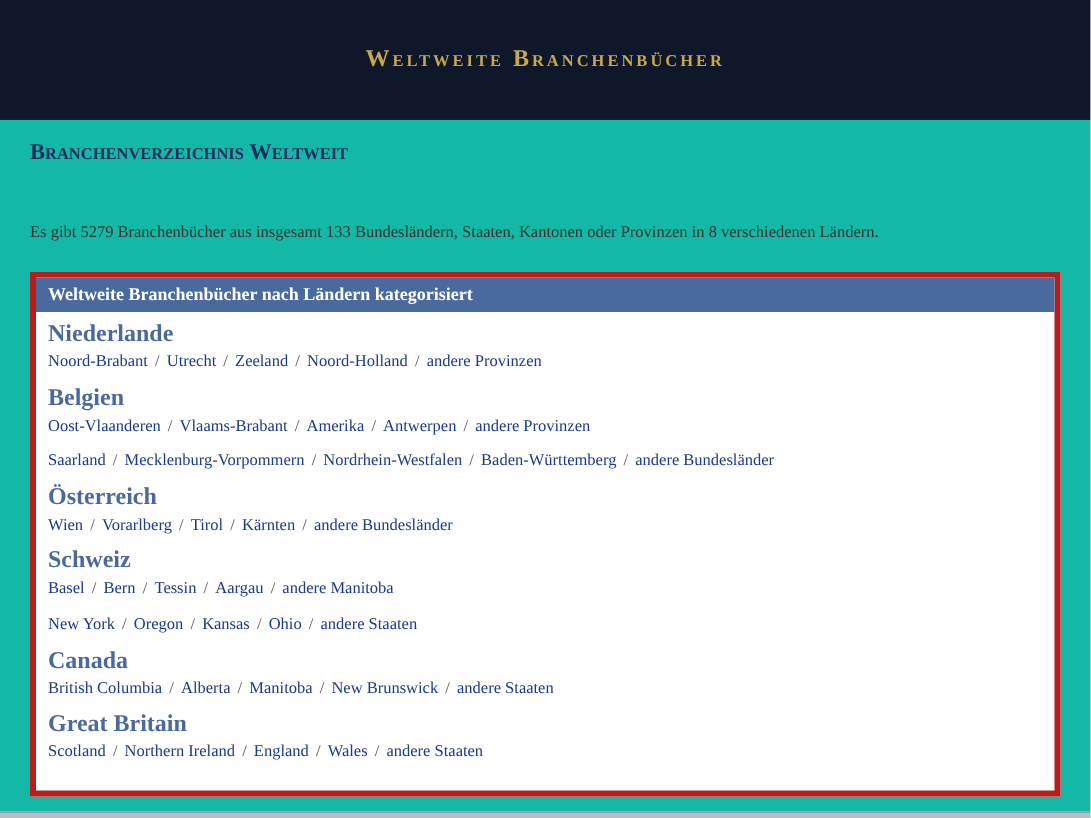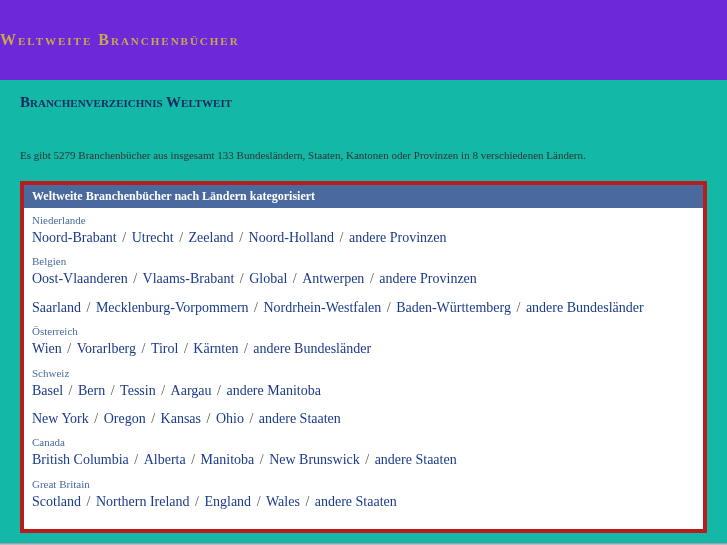--- a/index.html
+++ b/index.html
@@ -6,26 +6,26 @@
     body {
       width: 727px;
       min-height: 545px;
       background: #b0b8c8;
       font-family: Georgia, 'Times New Roman', serif;
       font-size: 12px;
     }
 
     
     #header {
-      background: #6d28d9;
+      background: #0f172a;
       width: 100%;
       height: 80px;
       display: flex;
       align-items: center;
-      justify-content: flex-start;
+      justify-content: center;
     }
     #header-title {
       color: #c8a84b;
       font-size: 16px;
       font-variant: small-caps;
       letter-spacing: 2px;
       font-weight: bold;
     }
 
     
@@ -66,26 +66,26 @@
     }
     #countries-content {
       padding: 6px 8px 10px 8px;
     }
 
     .country-section {
       margin-bottom: 6px;
     }
     .country-name {
       color: #4a6a9e;
-      font-weight: normal;
-      font-size: 11px;
+      font-weight: bold;
+      font-size: 16px;
       margin-bottom: 1px;
     }
     .country-links {
-      font-size: 14px;
+      font-size: 11px;
       color: #1a3a8a;
       line-height: 1.6;
     }
     .country-links a {
       color: #1a3a8a;
       text-decoration: none;
     }
     .separator {
       color: #555;
       margin: 0 2px;
@@ -119,21 +119,21 @@
   <div id="countries-box">
     <div id="countries-box-header">Weltweite Branchenbücher nach Ländern kategorisiert</div>
     <div id="countries-content">
 
     <div class="country-section">
           <div class="country-name">Niederlande</div>
           <div class="country-links"><a href="#">Noord-Brabant</a><span class="separator"> / </span><a href="#">Utrecht</a><span class="separator"> / </span><a href="#">Zeeland</a><span class="separator"> / </span><a href="#">Noord-Holland</a><span class="separator"> / </span><a href="#">andere Provinzen</a></div>
         </div>
         <div class="country-section">
           <div class="country-name">Belgien</div>
-          <div class="country-links"><a href="#">Oost-Vlaanderen</a><span class="separator"> / </span><a href="#">Vlaams-Brabant</a><span class="separator"> / </span><a href="#">Global</a><span class="separator"> / </span><a href="#">Antwerpen</a><span class="separator"> / </span><a href="#">andere Provinzen</a></div>
+          <div class="country-links"><a href="#">Oost-Vlaanderen</a><span class="separator"> / </span><a href="#">Vlaams-Brabant</a><span class="separator"> / </span><a href="#">Amerika</a><span class="separator"> / </span><a href="#">Antwerpen</a><span class="separator"> / </span><a href="#">andere Provinzen</a></div>
         </div>
         <div class="country-section">
           <div class="country-links"><a href="#">Saarland</a><span class="separator"> / </span><a href="#">Mecklenburg-Vorpommern</a><span class="separator"> / </span><a href="#">Nordrhein-Westfalen</a><span class="separator"> / </span><a href="#">Baden-Württemberg</a><span class="separator"> / </span><a href="#">andere Bundesländer</a></div>
         </div>
         <div class="country-section">
           <div class="country-name">Österreich</div>
           <div class="country-links"><a href="#">Wien</a><span class="separator"> / </span><a href="#">Vorarlberg</a><span class="separator"> / </span><a href="#">Tirol</a><span class="separator"> / </span><a href="#">Kärnten</a><span class="separator"> / </span><a href="#">andere Bundesländer</a></div>
         </div>
         <div class="country-section">
           <div class="country-name">Schweiz</div>

